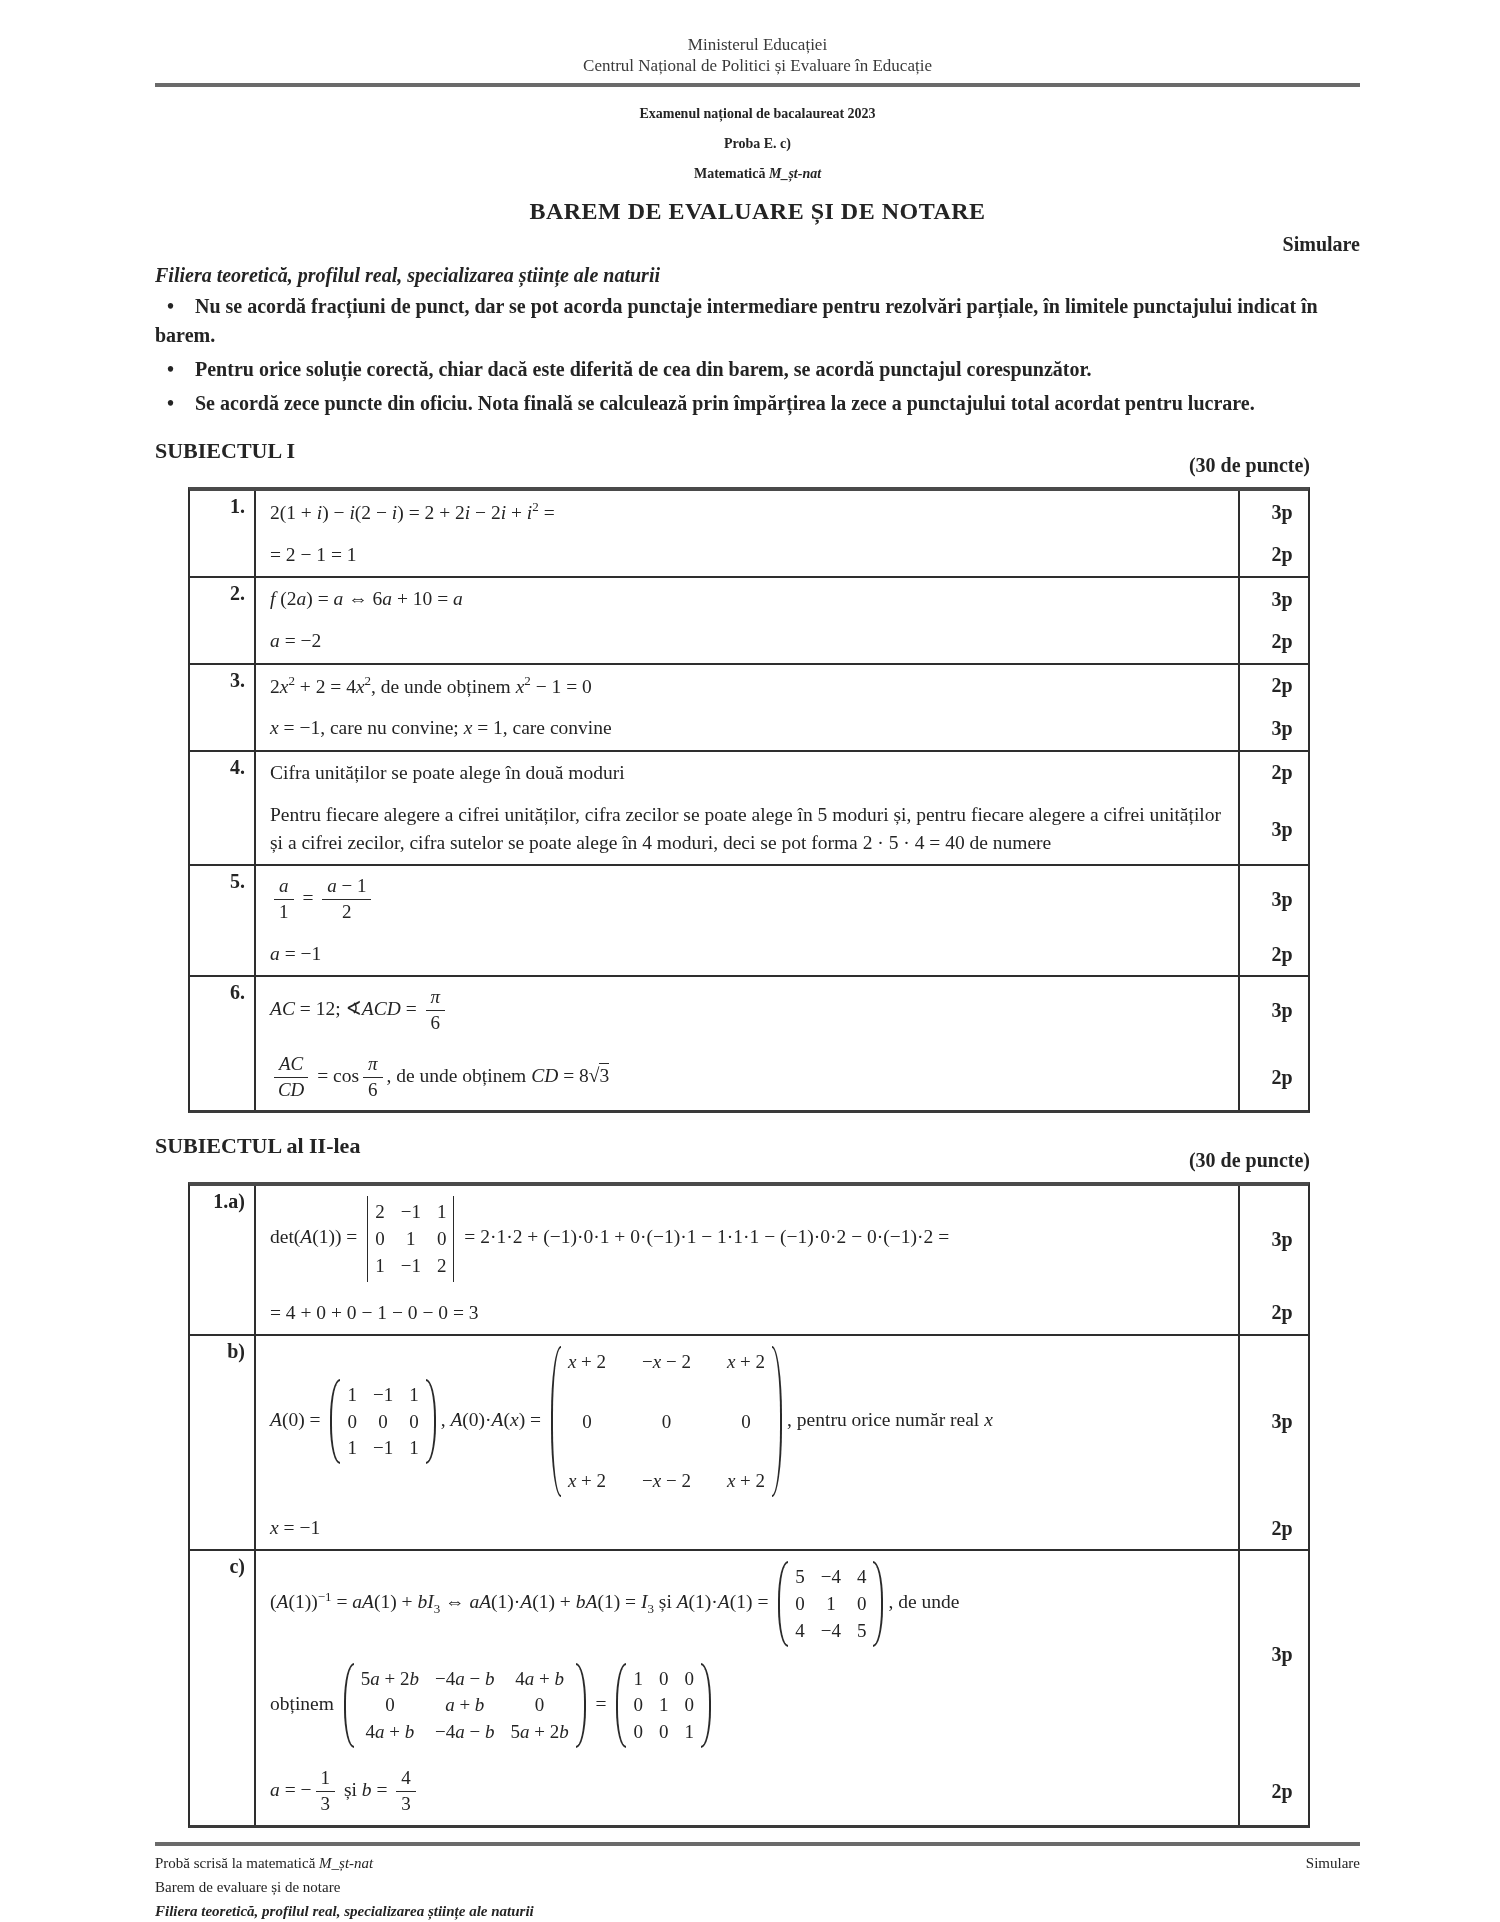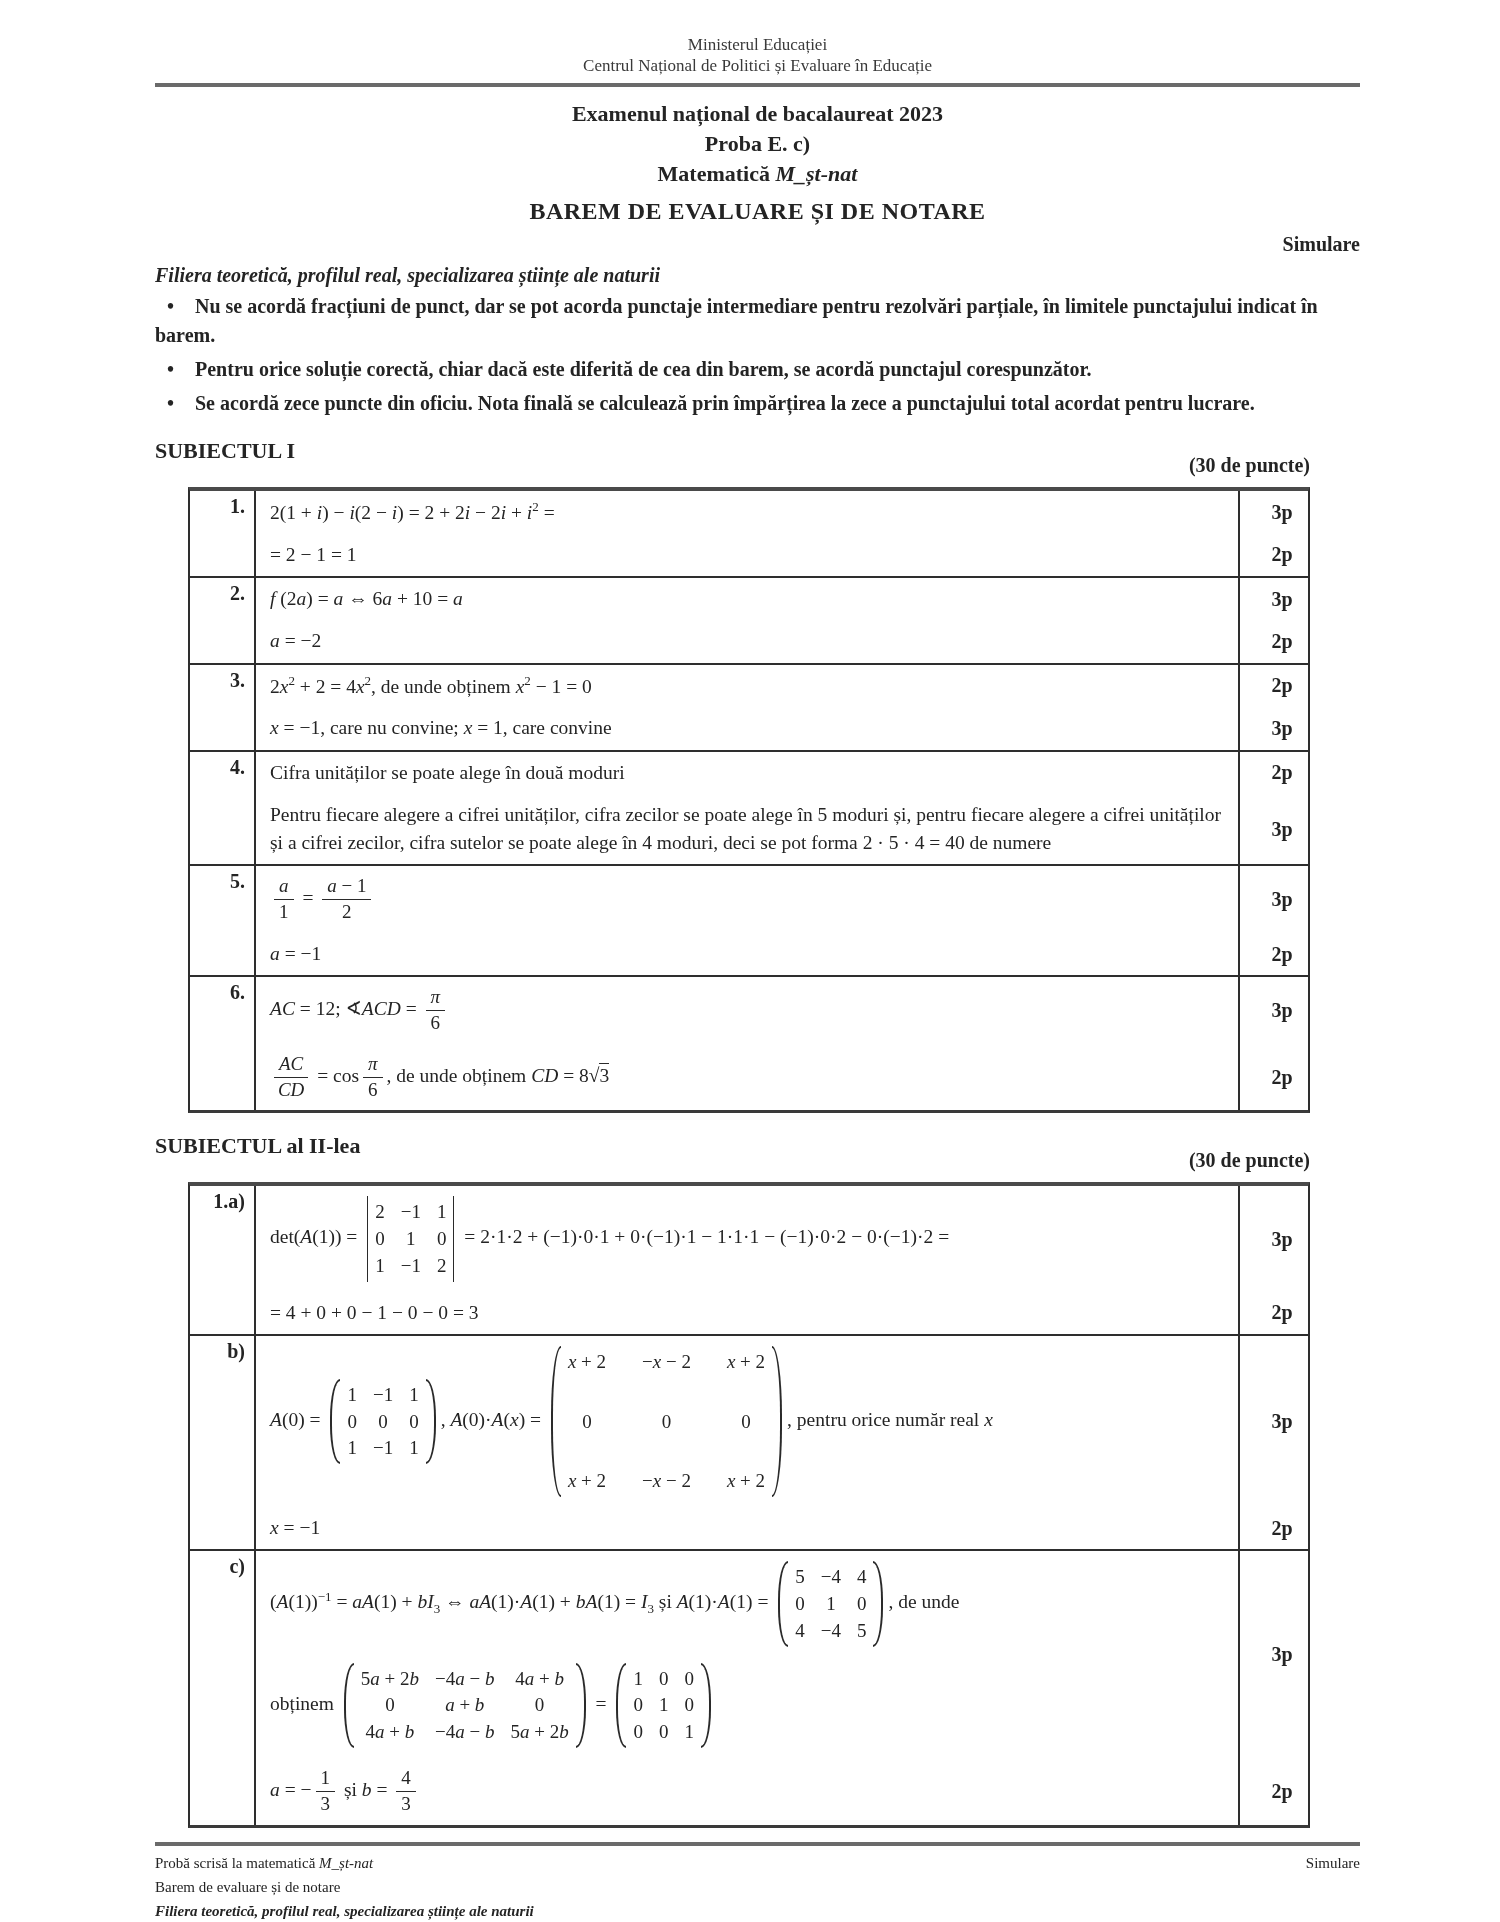--- a/index.html
+++ b/index.html
@@ -9,21 +9,21 @@
     font-family:"Liberation Serif","DejaVu Serif","DejaVu Sans",serif;
     overflow:hidden;
   }
   .page { width:1500px; height:1664px; padding:34px 140px 0 155px; position:relative;font-family:Liberation Serif, serif; }
 
   .ministry { text-align:center; font-size:17px; line-height:21px; color:#3a3a3a; }
   .rule { height:4px; background:#6a6a6a; margin-top:7px; }
   .frule { height:4px; background:#6a6a6a; margin-top:14px; }
 
   .titleblock { text-align:center; margin-top:12px; }
-  .t1 { font-size:22px; font-weight:bold; line-height:30px;text-align:center; }
+  .t1 { font-size:14px; font-weight:bold; line-height:30px;text-align:center; }
   .barem { font-size:24px; font-weight:bold; margin-top:9px; letter-spacing:0.5px; }
   .sim-top { text-align:right; font-size:20px; font-weight:bold; margin-top:8px; }
 
   .filiera { font-size:20px; font-weight:bold; font-style:italic; margin-top:8px; }
   .blt-p { font-size:20px; font-weight:bold; line-height:29px; margin:5px 0; }
   .blt { display:inline-block; width:14px; margin-left:12px; margin-right:14px; }
 
   .sechead { display:flex; justify-content:space-between; width:1155px; margin-top:20px; margin-bottom:10px; }
   .sh { font-size:22px; font-weight:bold;text-align:right; }
   .sp { font-size:20px; font-weight:bold;margin-top:16px; }

